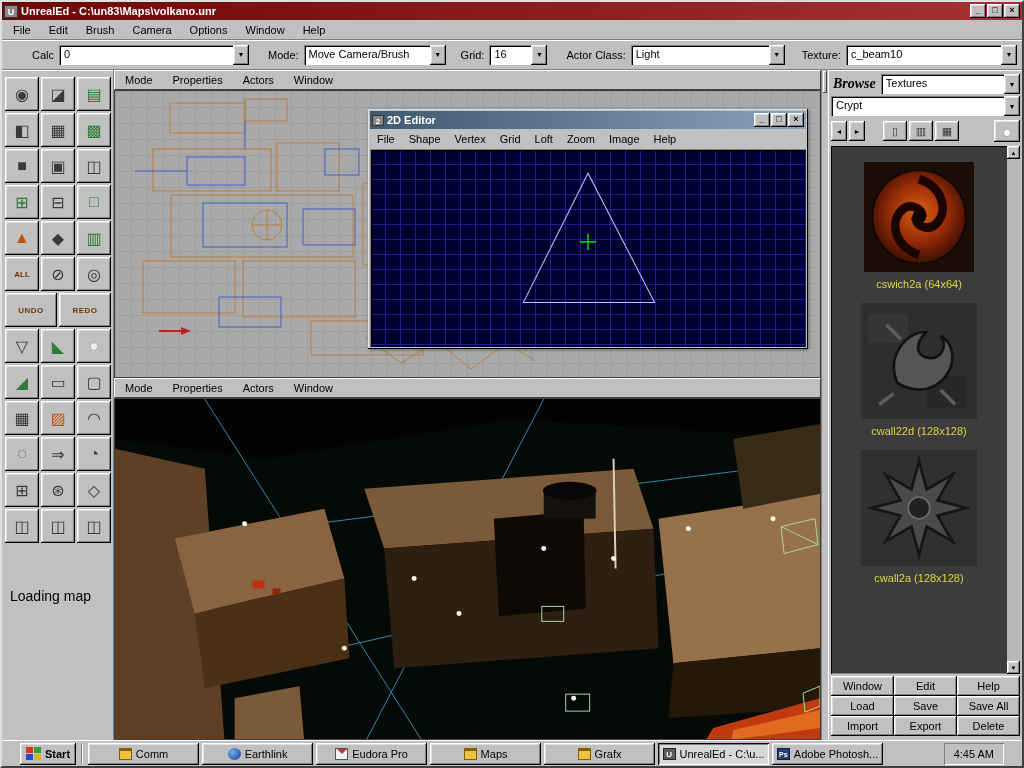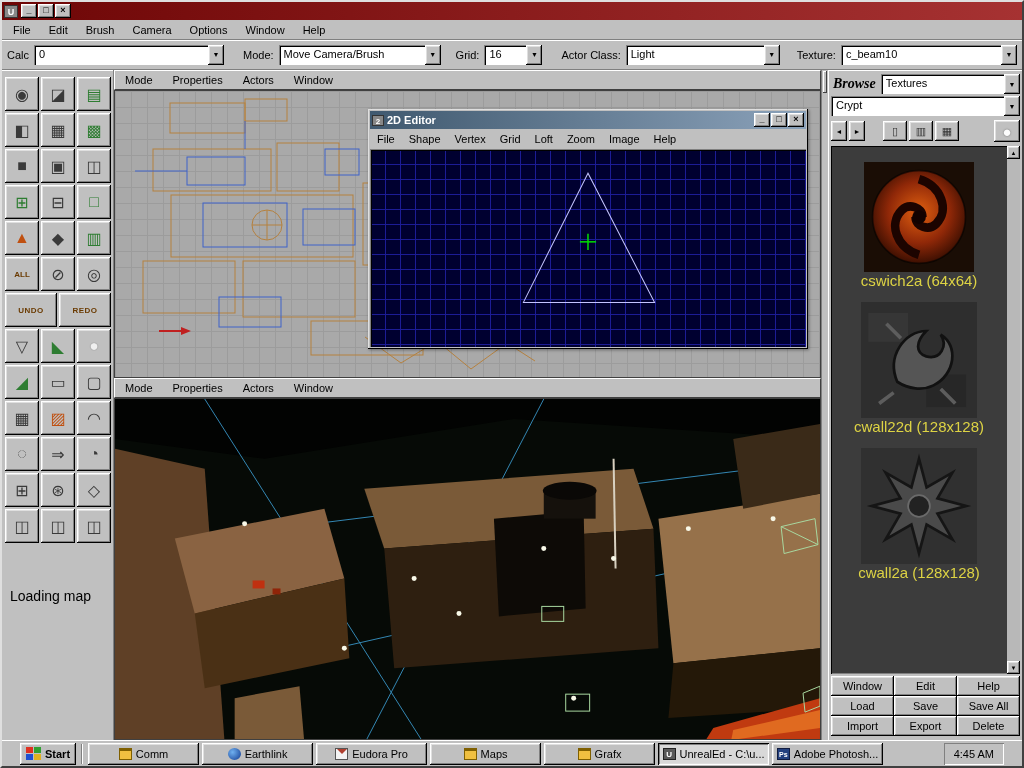--- a/index.html
+++ b/index.html
@@ -21,21 +21,21 @@
   .winbtn { width: 16px; height: 14px; font-size: 9px; line-height: 12px; text-align: center;
     font-weight: bold; cursor: default; }
   .winbtns { display: flex; gap: 1px; }
 
   
   .menubar { height: 20px; flex: 0 0 20px; display: flex; align-items: center; padding-left: 2px;
     border-bottom: 1px solid #808080; box-shadow: 0 1px 0 #fff; }
   .menu-item { padding: 3px 9px; }
   .toolbar { height: 30px; flex: 0 0 30px; display: flex; align-items: center; gap: 5px;
     padding: 0 5px; border-bottom: 1px solid #808080; box-shadow: 0 1px 0 #fff; }
-  .tb-label { white-space: nowrap; }
+  .tb-label { white-space: nowrap; margin-left: 25px; }
   .combo { display: flex; height: 20px; align-items: stretch; }
   .combo-field { background: #fff; box-shadow: inset 1px 1px 0 #808080, inset 2px 2px 0 #000,
     inset -1px -1px 0 #fff; padding: 3px 4px 0 5px; white-space: nowrap; overflow: hidden; }
   .combo-arrow { width: 16px; display: flex; align-items: center; justify-content: center;
     font-size: 7px; }
 
   
   .workspace { flex: 1; display: flex; min-height: 0; }
 
   .palette { width: 112px; flex: 0 0 112px; padding: 6px 2px 0 2px; border-right: 1px solid #808080; }
@@ -101,21 +101,21 @@
   .sphere-btn { width: 26px; height: 22px; margin-left: auto; display: flex; align-items: center;
     justify-content: center; font-size: 15px; color: #fdfdfd; text-shadow: 0 0 2px #666; }
   .spacer8 { width: 14px; }
 
   .tex-area { flex: 1; margin-top: 2px; background: #3c3c3c; display: flex; min-height: 0;
     box-shadow: inset 1px 1px 0 #000, inset -1px -1px 0 #808080; }
   .tex-list { flex: 1; display: flex; flex-direction: column; align-items: center;
     padding-top: 16px; gap: 13px; overflow: hidden; }
   .tex-item { display: flex; flex-direction: column; align-items: center; }
   .tex-thumb { width: 110px; height: 110px; display: block; }
-  .tex-name { color: #ddd344; font-size: 15px; white-space: nowrap; }
+  .tex-name { color: #ddd344; margin-top: 6px; font-size: 11px; white-space: nowrap; }
   .tex-scroll { width: 13px; flex: 0 0 13px; background: #b8b8b8; display: flex;
     flex-direction: column; justify-content: space-between; }
   .scroll-btn { height: 13px; display: flex; align-items: center; justify-content: center;
     font-size: 6px; }
 
   .browser-grid { flex: 0 0 62px; margin-top: 2px; display: grid;
     grid-template-columns: 1fr 1fr 1fr; grid-auto-rows: 20px; }
   .bbtn { display: flex; align-items: center; justify-content: center; font-size: 11px; }
 
   
@@ -146,20 +146,21 @@
   .tray { margin-left: auto; height: 22px; display: flex; align-items: center; padding: 0 10px;
     box-shadow: inset 1px 1px 0 #808080, inset -1px -1px 0 #fff; white-space: nowrap; }
 </style>
 </head>
 <body>
 
 <div id="screen">
 
   <div class="titlebar">
     <span class="app-icon">U</span>
+    <span class="title-text">UnrealEd - C:\un83\Maps\volkano.unr</span>
     <span class="winbtns">
       <span class="winbtn raised">_</span>
       <span class="winbtn raised">□</span>
       <span class="winbtn raised">×</span>
     </span>
   </div>
 
   <div class="menubar" id="main-menubar">
       <span class="menu-item">File</span>
       <span class="menu-item">Edit</span>
@@ -170,21 +171,21 @@
       <span class="menu-item">Help</span>
     </div>
 
   <div class="toolbar">
     <span class="tb-label">Calc</span>
     <span class="combo" style="width:190px">
       <span class="combo-field" style="flex:1">0</span>
       <span class="combo-arrow raised">▼</span>
     </span>
     <span class="tb-label" style="margin-left:14px">Mode:</span>
-    <span class="combo" style="width:162px">
+    <span class="combo" style="width:142px">
       <span class="combo-field" style="flex:1">Move Camera/Brush</span>
       <span class="combo-arrow raised">▼</span>
     </span>
     <span class="tb-label" style="margin-left:10px">Grid:</span>
     <span class="combo" style="width:58px">
       <span class="combo-field" style="flex:1">16</span>
       <span class="combo-arrow raised">▼</span>
     </span>
     <span class="tb-label" style="margin-left:14px">Actor Class:</span>
     <span class="combo" style="width:154px">

